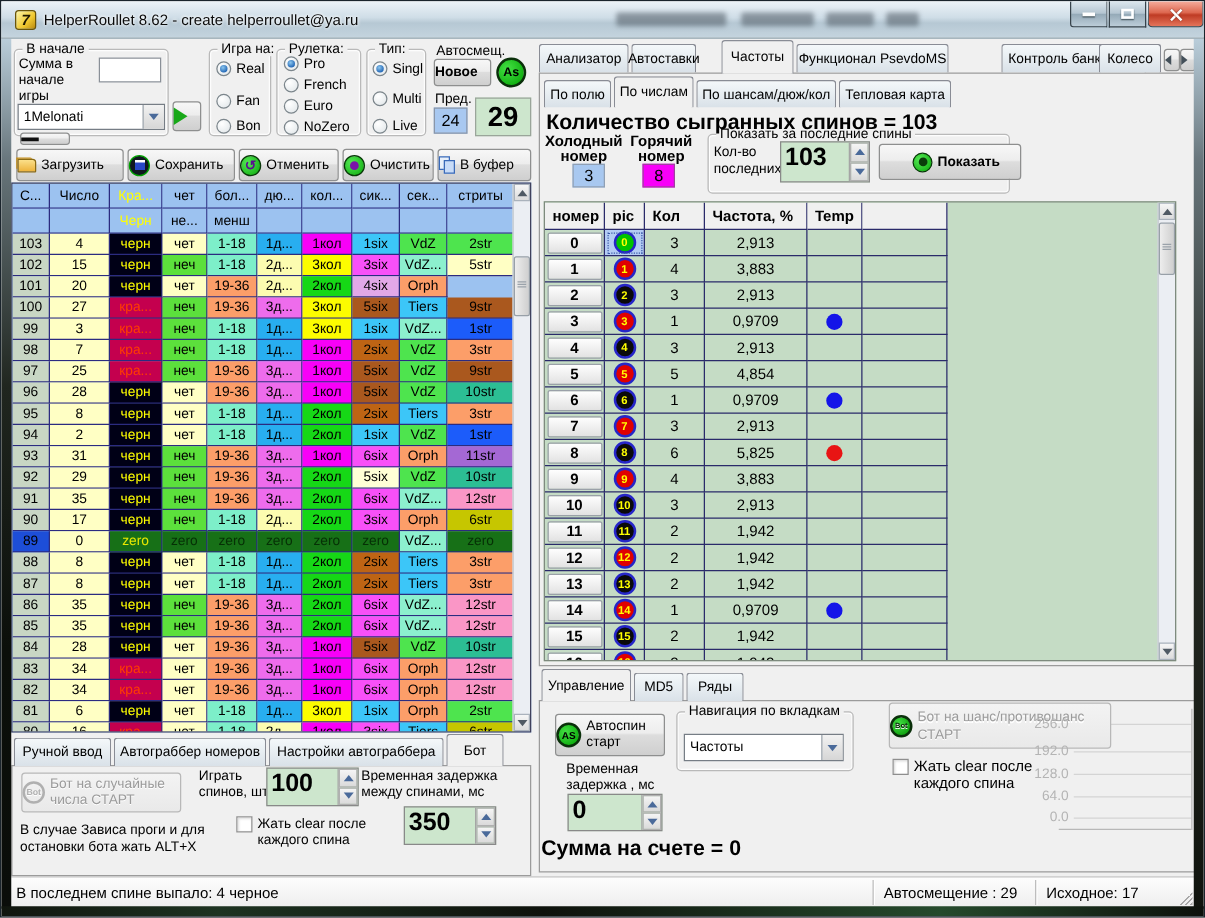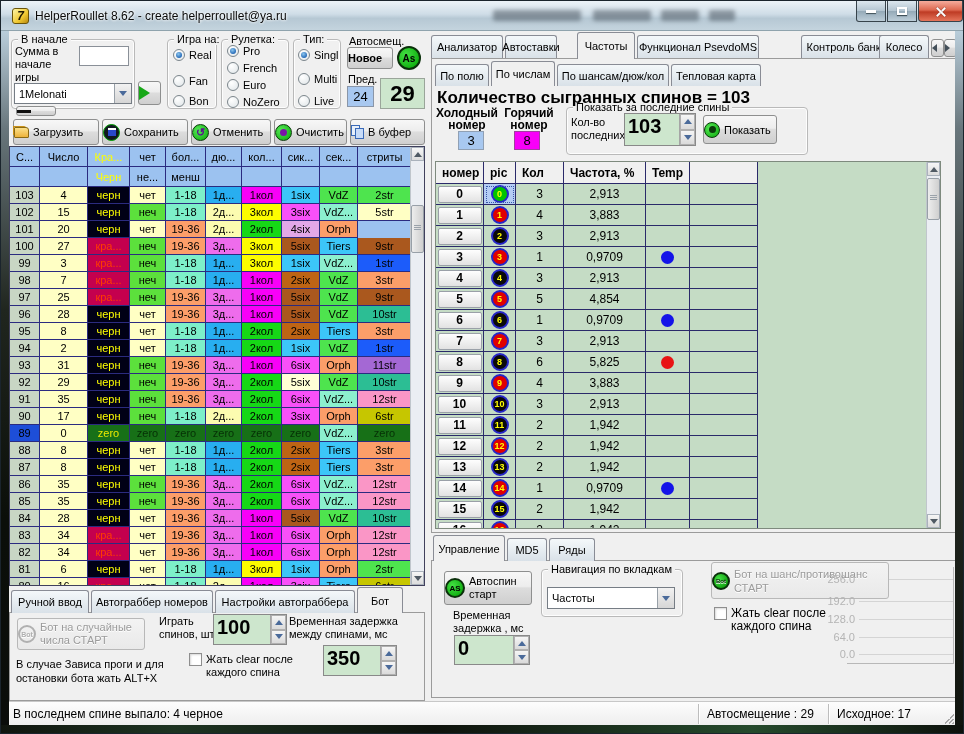--- a/index.html
+++ b/index.html
@@ -681,21 +681,21 @@
     <span class="val">103</span>
     <span class="sbt">
         <div>
           <span class="tri-u"></span>
         </div>
         <div>
           <span class="tri-d"></span>
         </div>
       </span>
   </div>
-  <div class="btn" style="left:702px;top:114px;width:74px;height:29px;font-weight:normal;">
+  <div class="btn" style="left:702px;top:114px;width:114px;height:29px;font-weight:bold;padding-left:26px;">
     <span class="icon-circle" style="width:16px;height:16px;background:radial-gradient(circle at 35% 35%,#55E855,#0AA80A);border:1px solid #083808;">
         <span style="width:7px;height:7px;border-radius:50%;background:#0a3c0a;"></span>
       </span>
     <span>Показать</span>
   </div>
 
   <div class="ftable">
     <div id="ft-body">
         <div class="ft-row h">
           <div class="ft-c" style="width: 48px;">номер</div>
@@ -988,20 +988,21 @@
   <div class="btn dis ml" style="left:710px;top:561px;width:178px;height:37px;line-height:14px;z-index:4;">
     <span class="icon-circle" style="width:18px;height:18px;background:radial-gradient(circle at 35% 35%,#44E044,#009000);border:2px solid #0a300a;color:#042004;font-size:6px;font-weight:bold;">Bot</span>
     <span class="ml">Бот на шанс/противошанс
 СТАРТ</span>
   </div>
   <div class="ropt" style="left:713px;top:606px;align-items:flex-start;z-index:4;">
     <span class="cb"></span>
     <span class="ml" style="line-height:13px;font-size:12px;">Жать clear после
 каждого спина</span>
   </div>
+  <div class="lbl" style="left:432px;top:668px;font-size:17px;font-weight:bold;">Сумма на счете = 0</div>
 
   <div style="position:absolute;left:8px;top:700px;width:948px;height:26px;background:linear-gradient(#FDFDFD,#EDEDED);border-top:1px solid #c8c8c8;z-index:3;"></div>
   <div class="lbl" style="left:12px;top:706px;font-size:12px;z-index:4;">В последнем спине выпало: 4 черное</div>
   <div class="sep" style="left:697px;top:703px;height:20px;z-index:4;"></div>
   <div class="lbl" style="left:706px;top:706px;font-size:12px;z-index:4;">Автосмещение : 29</div>
   <div class="sep" style="left:827px;top:703px;height:20px;z-index:4;"></div>
   <div class="lbl" style="left:836px;top:706px;font-size:12px;z-index:4;">Исходное: 17</div>
   <div style="position:absolute;right:9px;bottom:9px;width:10px;height:10px;z-index:5;
     background:linear-gradient(135deg,transparent 50%,#a8a8a8 50%,#a8a8a8 57%,transparent 57%,transparent 70%,#a8a8a8 70%,#a8a8a8 77%,transparent 77%,transparent 88%,#a8a8a8 88%);"></div>
 </div>

